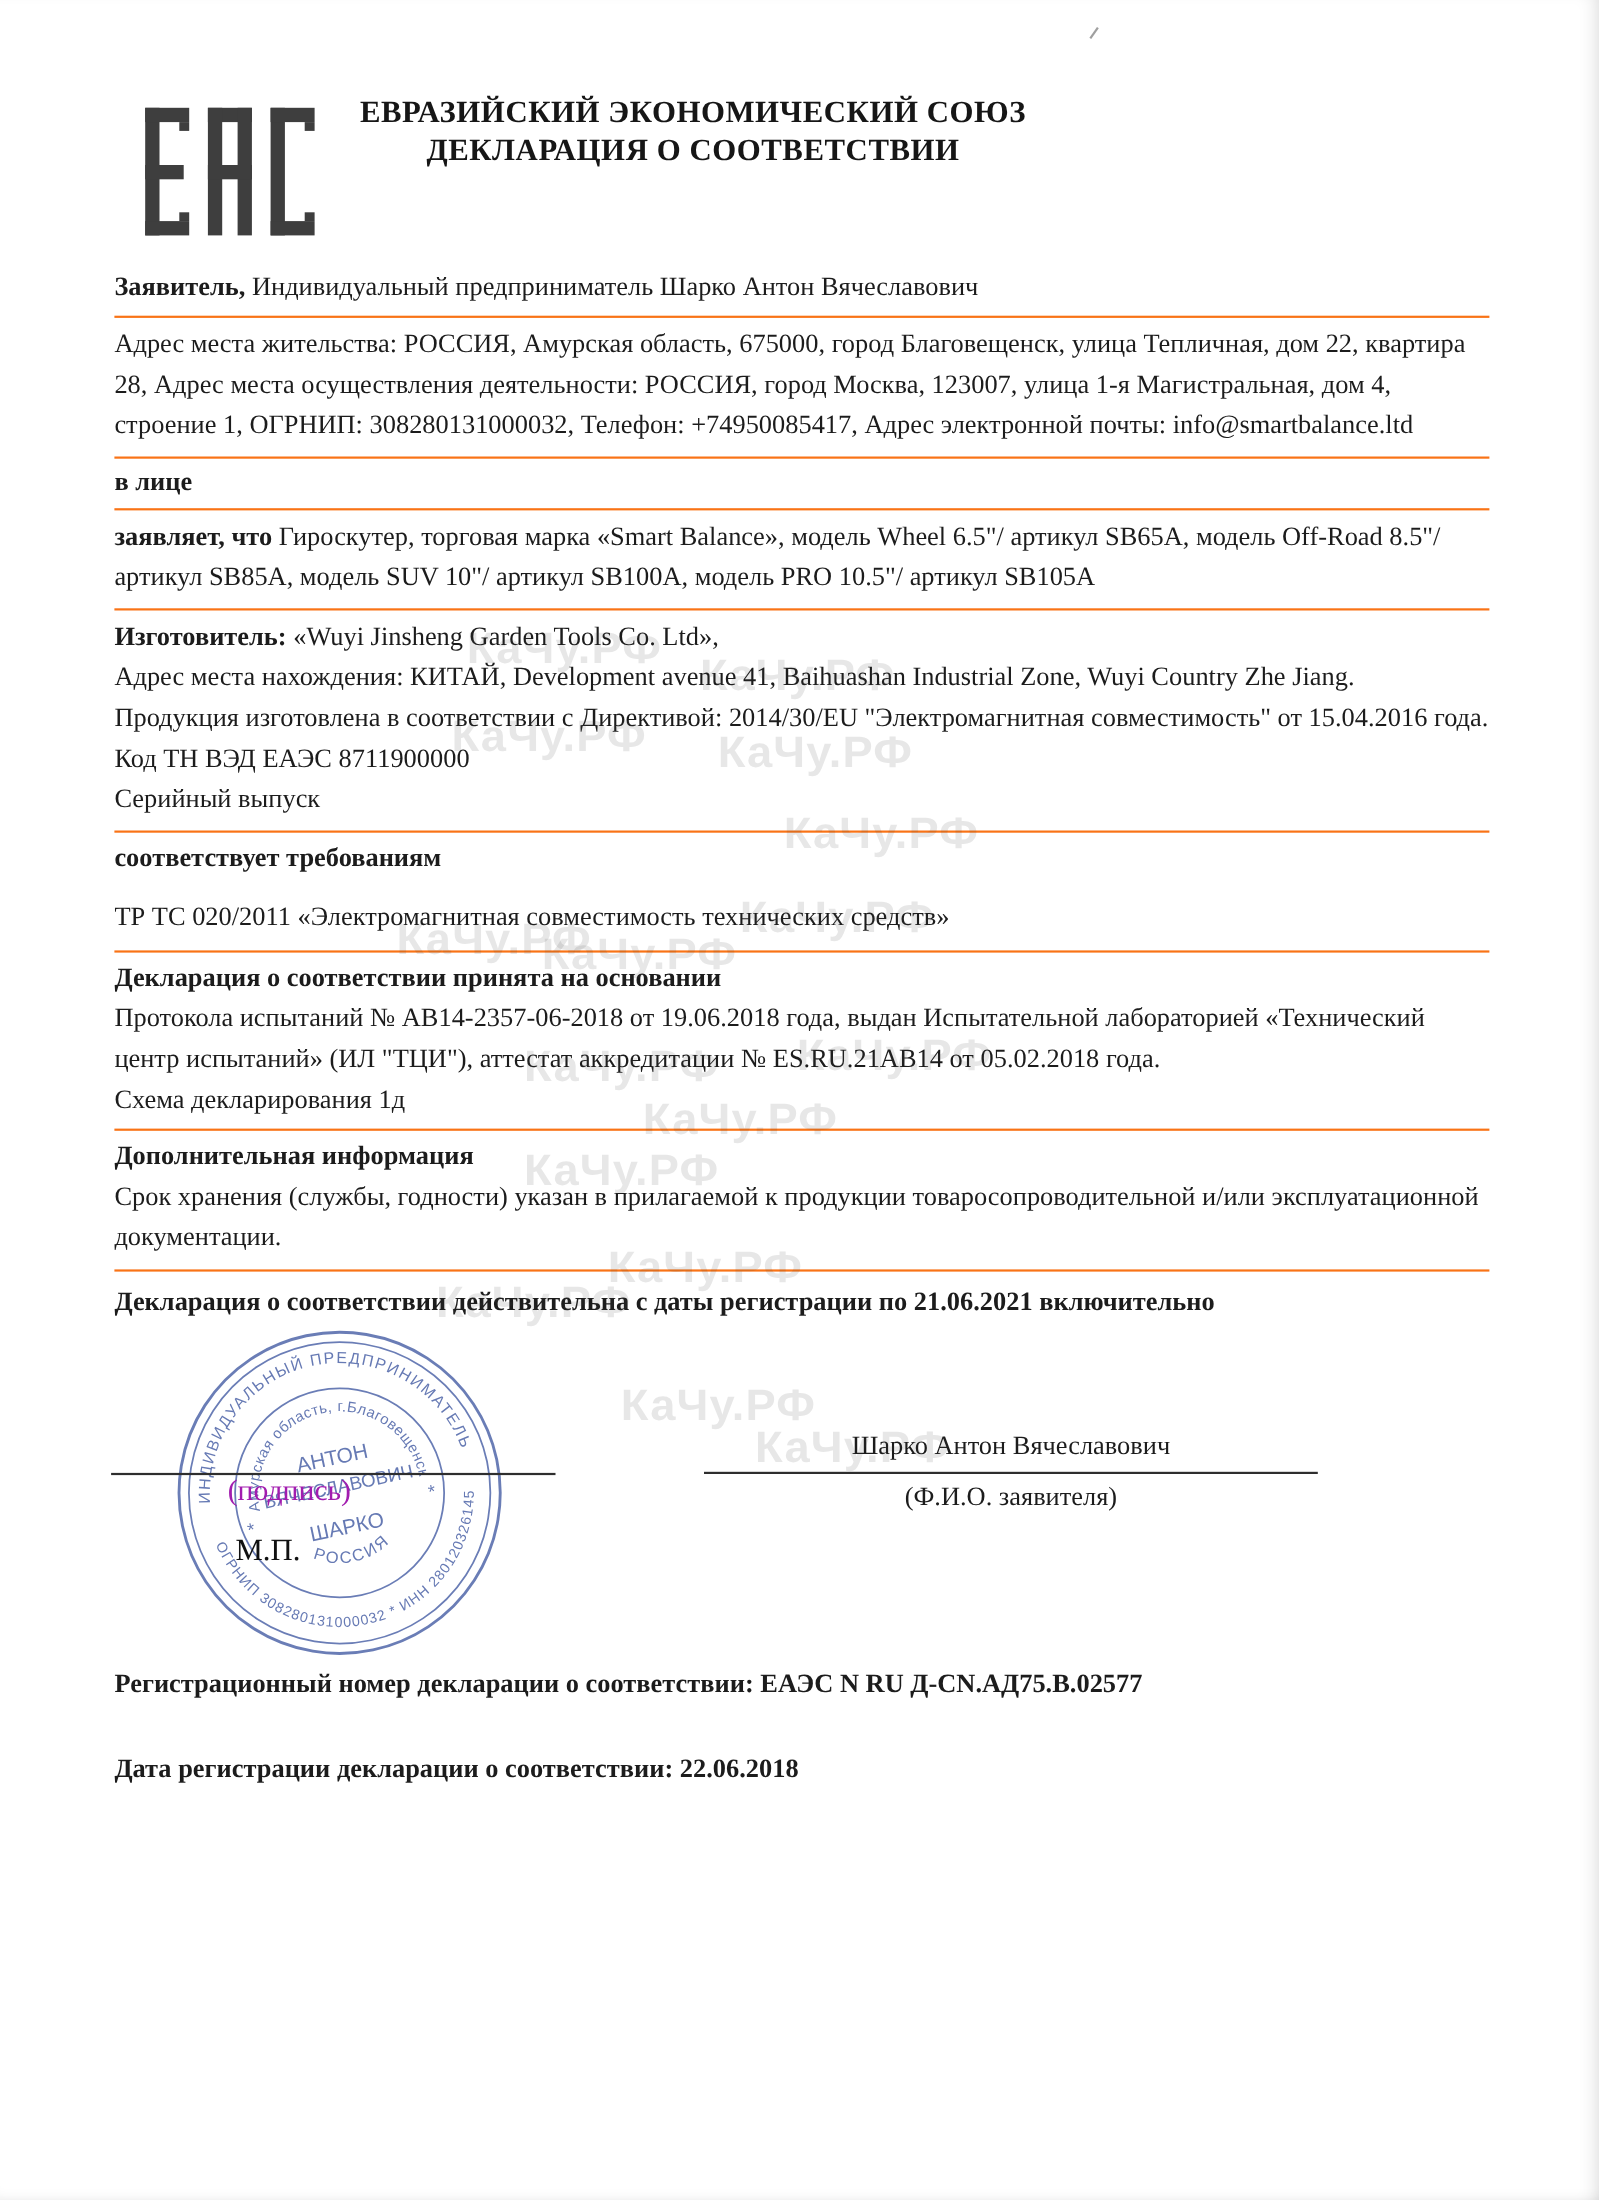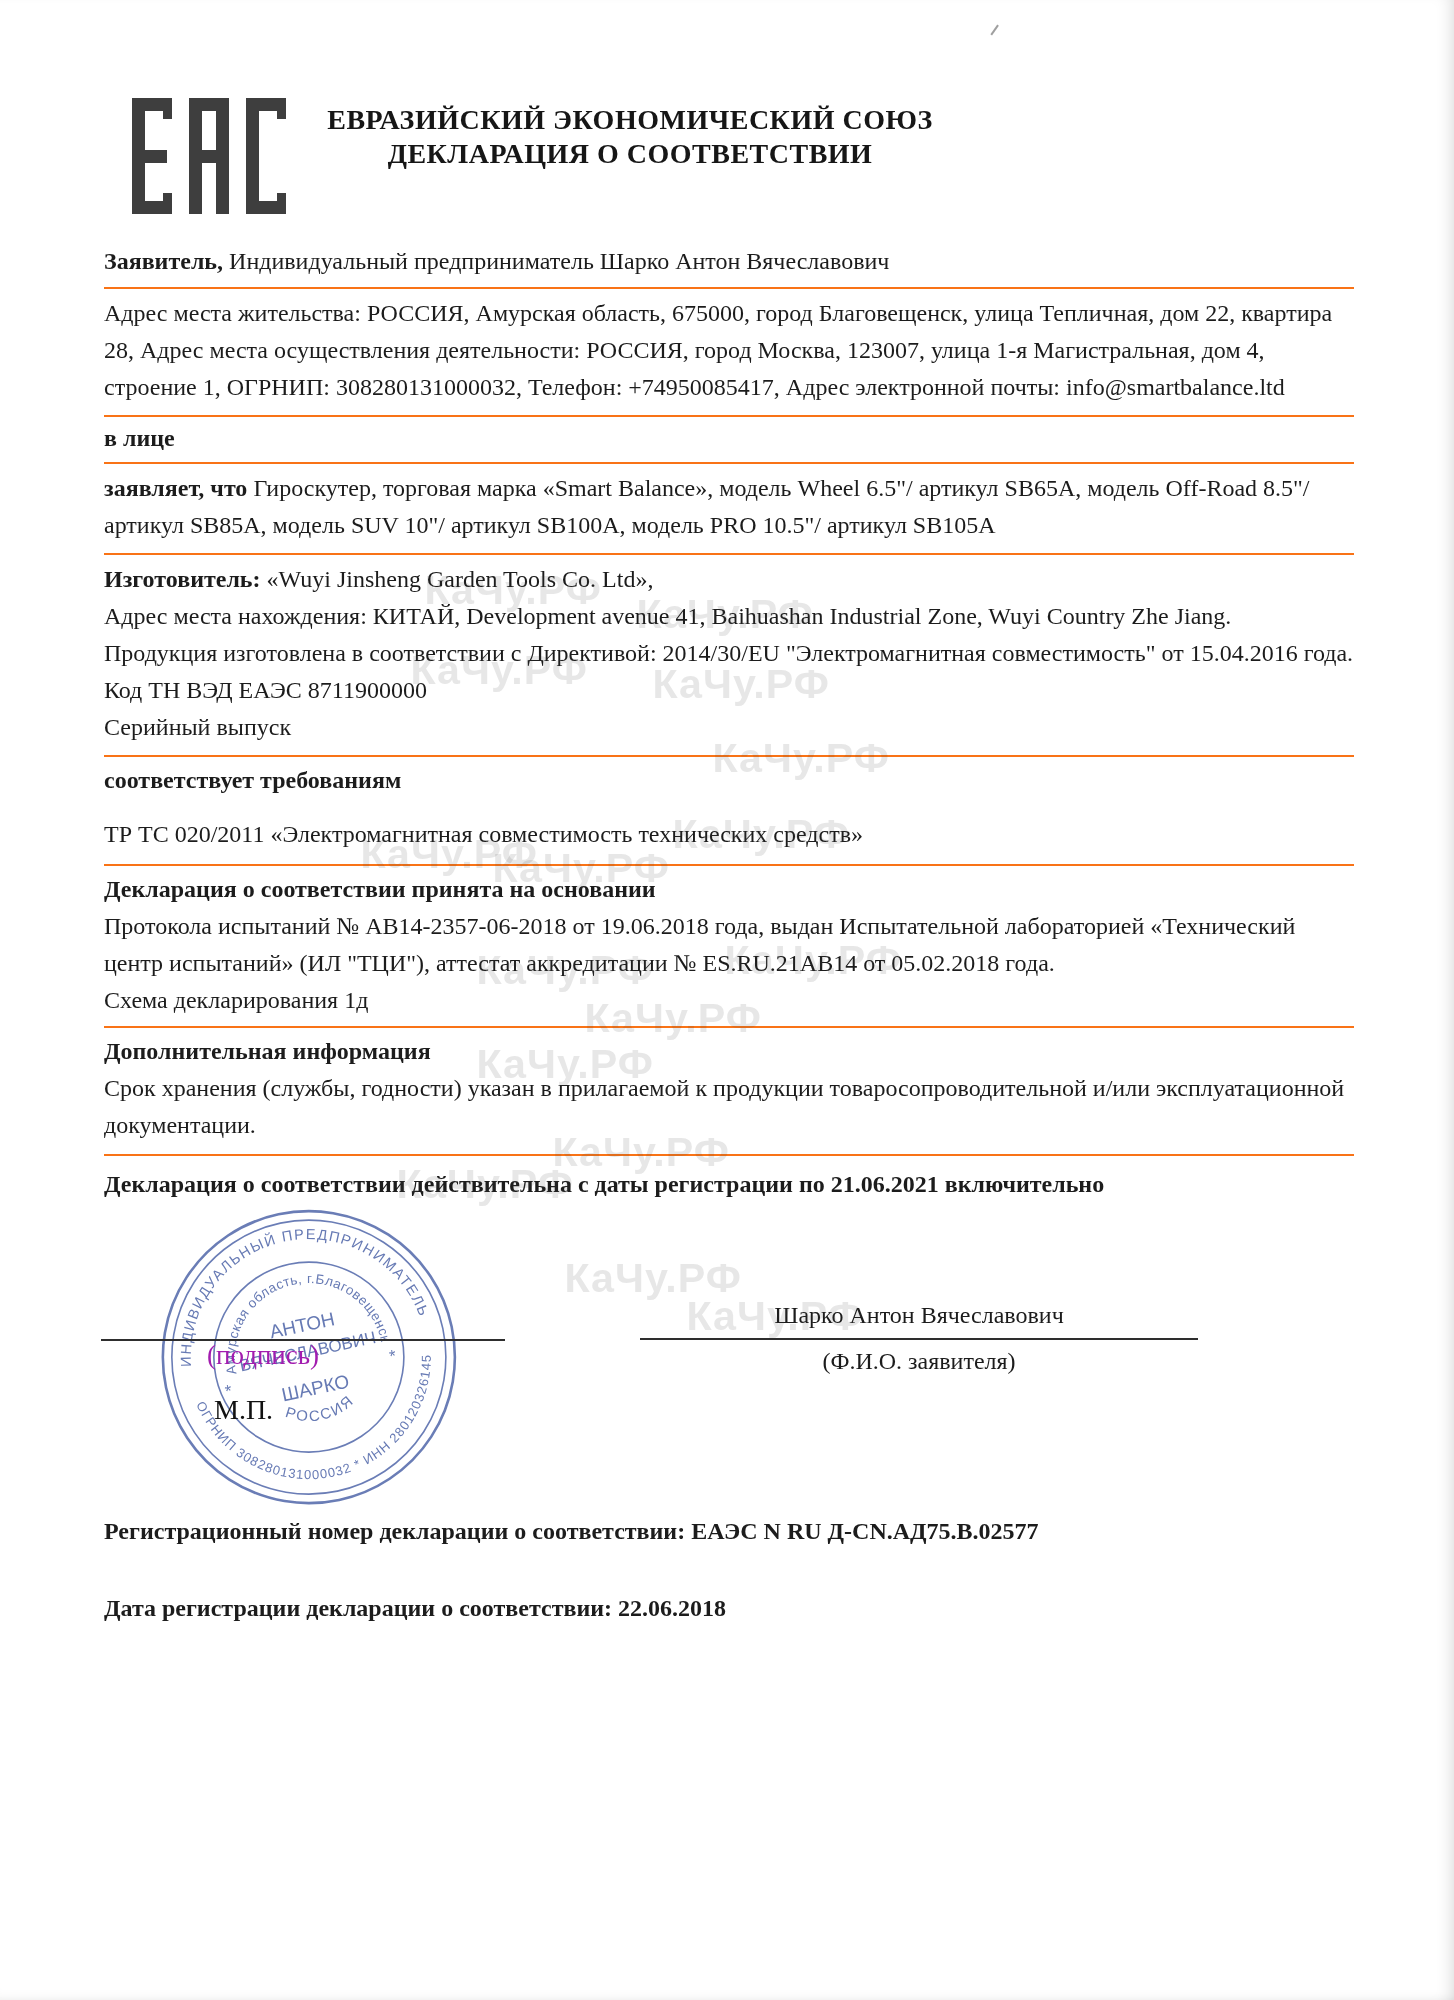--- a/index.html
+++ b/index.html
@@ -8,21 +8,21 @@
     width:1454px;height:2000px;
     background:#ffffff;
     overflow:hidden;
     font-family:"Liberation Serif","DejaVu Serif",serif;
     color:#1c1c1c;
     box-shadow:inset -14px 0 18px -14px rgba(0,0,0,.18), inset 0 -10px 14px -12px rgba(0,0,0,.10);
   }
   
   .eac-logo{position:absolute;left:130px;top:95px;}
   .doc-title{
-    position:absolute;left:300px;top:103px;width:660px;
+    position:absolute;left:300px;top:86px;width:660px;
     text-align:center;font-weight:bold;font-size:28px;line-height:34px;
     letter-spacing:.5px;color:#161616;
   }
   
   .content{
     position:absolute;left:104px;top:243px;width:1250px;
     font-size:24px;line-height:37px;
   }
   .b{font-weight:bold;}
   .sec{border-bottom:2px solid #f97316;}

